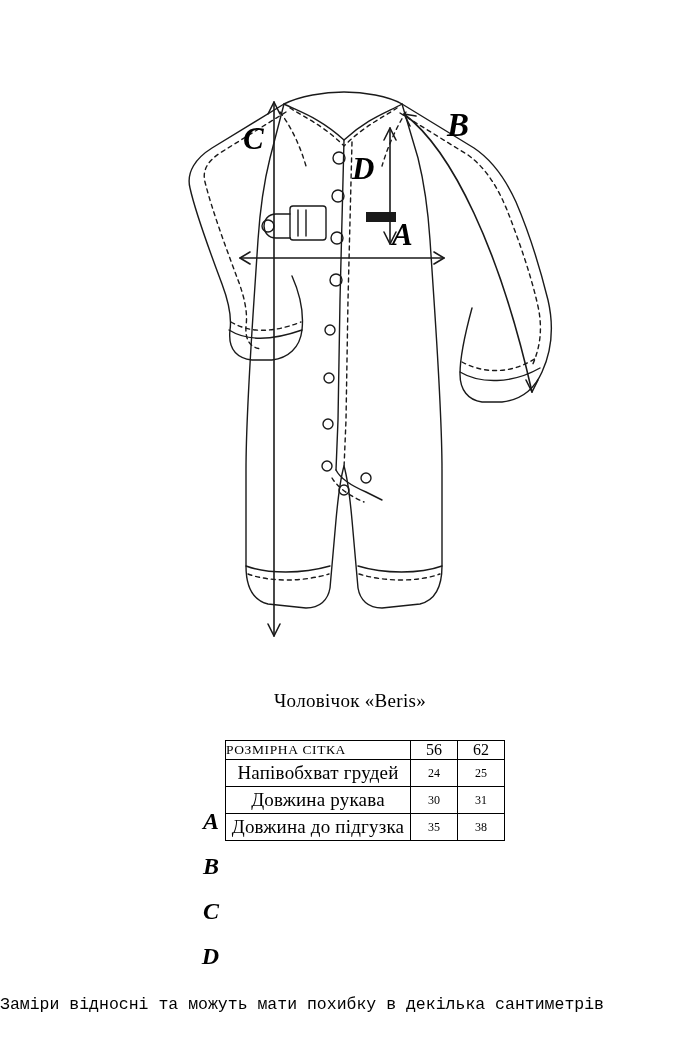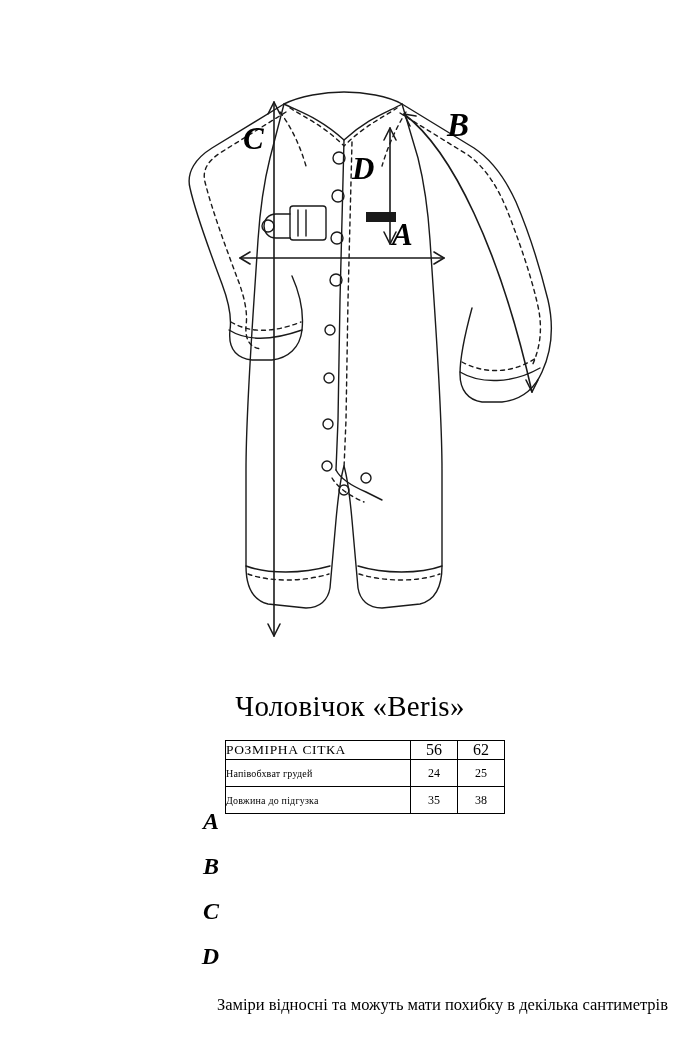--- a/index.html
+++ b/index.html
@@ -44,21 +44,21 @@
   #letter-d { left: 352px; top: 153px; font-size: 31px; }
 
   
   #title {
     position: absolute;
     left: 0;
     top: 690px;
     width: 700px;
     text-align: center;
     font-family: "Liberation Serif", serif;
-    font-size: 29px;
+    font-size: 19px;
     letter-spacing: 0.3px;
   }
 
   
   #table-wrap {
     position: absolute;
     left: 225px;
     top: 740px;
     width: 328px;
   }
@@ -67,23 +67,23 @@
     width: 280px;
     background: #fff;
   }
   table.size-grid td, table.size-grid th {
     border: 1px solid #000;
     padding: 0;
     font-weight: normal;
     font-family: "Liberation Serif", serif;
   }
   .cell-label {
-    font-size: 10px;
+    font-size: 19px;
     padding: 10px 0 10px 10px;
-    text-align: left;
+    text-align: center;
     height: 26px;
     letter-spacing: 0.2px;
   }
   .cell-head {
     font-size: 13.5px;
     padding: 10px 0 10px 10px;
     text-align: left;
     letter-spacing: 0.6px;
   }
   .cell-num {
@@ -109,22 +109,22 @@
     font-size: 24px;
     color: #000;
   }
 
   
   #footnote {
     position: absolute;
     left: 0;
     top: 995px;
     width: 668px;
-    text-align: right;
-    font-family: Liberation Serif, serif;
+    text-align: left;
+    font-family: Liberation Mono, monospace;
     font-size: 16.5px;
   }
 </style>
 </head>
 <body>
 
 <div id="page">
 
   <div id="illustration">
     <svg width="700" height="680" viewBox="0 0 700 680" xmlns="http://www.w3.org/2000/svg">
@@ -252,20 +252,25 @@
           <td class="cell-head">РОЗМІРНА СІТКА</td>
           <td class="cell-head-num">56</td>
           <td class="cell-head-num">62</td>
         </tr>
         <tr>
           <td class="cell-label">Напівобхват  грудей</td>
           <td class="cell-num">24</td>
           <td class="cell-num">25</td>
         </tr>
         <tr>
+          <td class="cell-label">Довжина рукава</td>
+          <td class="cell-num">30</td>
+          <td class="cell-num">31</td>
+        </tr>
+        <tr>
           <td class="cell-label">Довжина до підгузка</td>
           <td class="cell-num">35</td>
           <td class="cell-num">38</td>
         </tr>
       </tbody>
     </table>
 
     <span class="side-letter" style="top:68px;">A</span>
     <span class="side-letter" style="top:113px;">B</span>
     <span class="side-letter" style="top:158px;">C</span>

